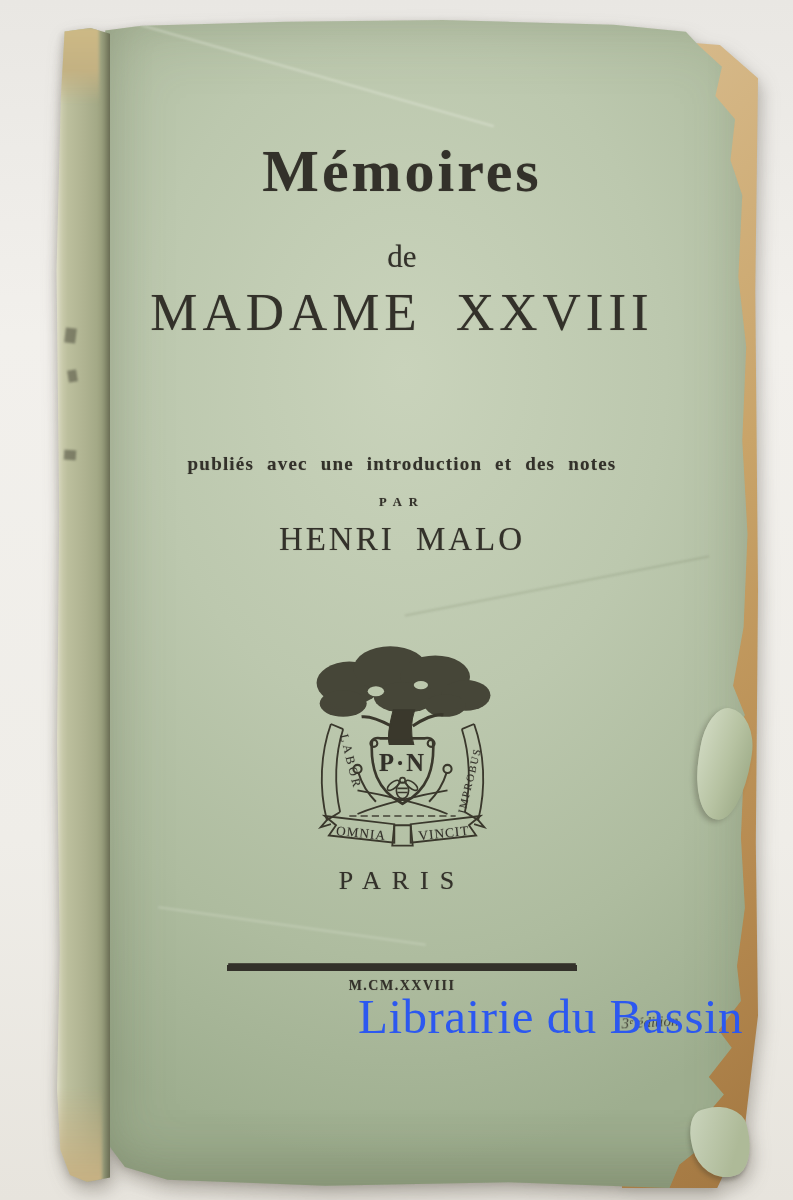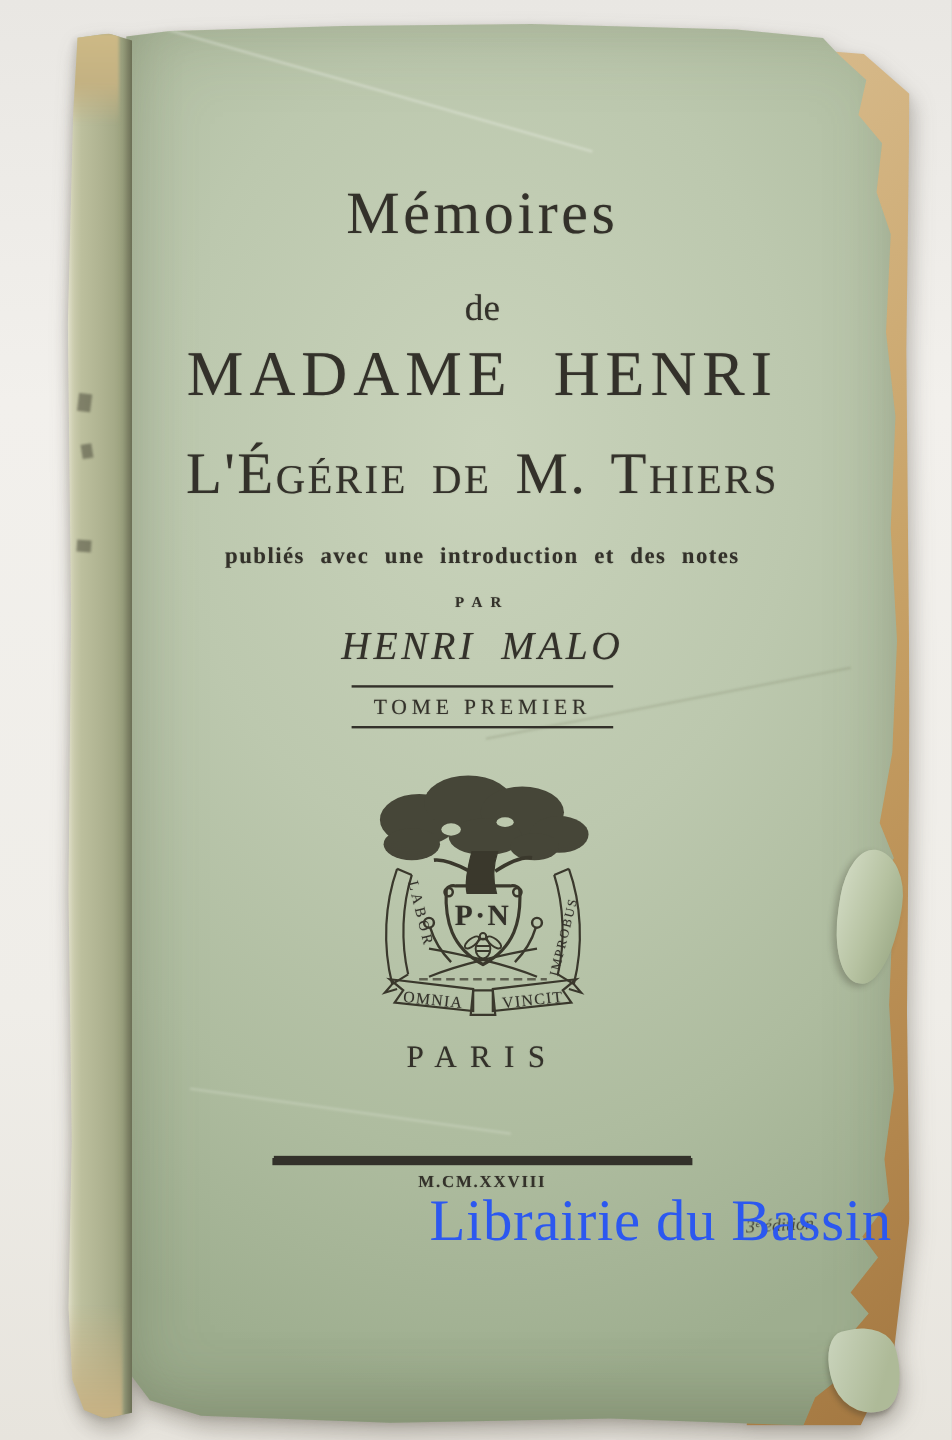--- a/index.html
+++ b/index.html
@@ -75,27 +75,27 @@
   .flap{
     position:absolute; left:636px; top:1086px; width:58px; height:72px; z-index:4;
     background:linear-gradient(120deg,#ccd6bf 0%,#aeba98 70%);
     border-radius:30% 60% 40% 55%/45% 35% 60% 50%;
     box-shadow:-2px 3px 4px rgba(55,52,40,.3); transform:rotate(-14deg);
   }
   
   .content{position:absolute; left:0; top:0; width:600px; height:100%; z-index:5; color:var(--ink);}
   .block{position:absolute; left:0; width:100%; text-align:center; white-space:nowrap;
          text-shadow:0 0 1px rgba(42,40,31,.35);}
-  .t-memoires{top:128px; font-size:50px; letter-spacing:3px;}
+  .t-memoires{top:117px; font-size:60px; letter-spacing:3px;font-weight:bold;}
   .t-de{top:219px; font-size:31px;}
   .t-madame{top:262px; font-size:53px; letter-spacing:5px; word-spacing:16px;}
   .t-egerie{top:346px; font-size:49px; letter-spacing:2px; word-spacing:6px; font-variant:small-caps;}
   .t-subtitle{top:433px; font-size:19px; font-weight:bold; letter-spacing:1.2px; word-spacing:7px;}
   .t-par{top:475px; font-size:12.5px; font-weight:bold; letter-spacing:7px;}
-  .t-author{top:501px; font-size:33px; letter-spacing:3px; word-spacing:10px;font-style:italic;}
+  .t-author{top:501px; font-size:33px; letter-spacing:3px; word-spacing:10px;}
   .tome-wrap{top:551px;}
   .tome{display:inline-block; border-top:2.5px solid var(--ink); border-bottom:2.5px solid var(--ink);
         padding:6px 18px 5px; font-size:18px; letter-spacing:4px;}
   .device-wrap{top:620px; display:flex; justify-content:center;}
   .t-paris{top:846px; font-size:26px; letter-spacing:11px;}
   .t-plon{top:894px; font-size:37px; font-weight:bold; font-style:italic; letter-spacing:2px; word-spacing:14px;}
   .plon-rule{position:absolute; left:50%; top:945px; transform:translateX(-50%);
              width:350px; height:6px; background:var(--ink);
              box-shadow:0 -3px 0 -1.2px var(--ink);}
   .t-year{top:958px; font-size:14px; font-weight:bold; letter-spacing:1.5px;}
@@ -119,28 +119,24 @@
     <div class="cardboard"></div>
 
     <div class="cover">
       <div class="crease cr1"></div>
       <div class="crease cr2"></div>
       <div class="crease cr3"></div>
 
       <div class="content">
         <div class="block t-memoires">Mémoires</div>
         <div class="block t-de">de</div>
-        <div class="block t-madame">MADAME HENRI</div>
-        <div class="block t-egerie">L'Égérie de M. Thiers</div>
+        <div class="block t-madame">MADAME XXVIII</div>
         <div class="block t-subtitle">publiés avec une introduction et des notes</div>
         <div class="block t-par">PAR</div>
         <div class="block t-author">HENRI MALO</div>
-        <div class="block tome-wrap">
-          <span class="tome">TOME PREMIER</span>
-        </div>
 
         <div class="block device-wrap">
           <svg class="device-svg" width="225" height="215" viewBox="0 0 220 210">
 
             <g fill="#3a382c" opacity="0.9">
               <ellipse cx="58" cy="42" rx="32" ry="21"></ellipse>
               <ellipse cx="98" cy="28" rx="36" ry="22"></ellipse>
               <ellipse cx="142" cy="36" rx="34" ry="21"></ellipse>
               <ellipse cx="172" cy="54" rx="24" ry="15"></ellipse>
               <ellipse cx="52" cy="62" rx="23" ry="13"></ellipse>

